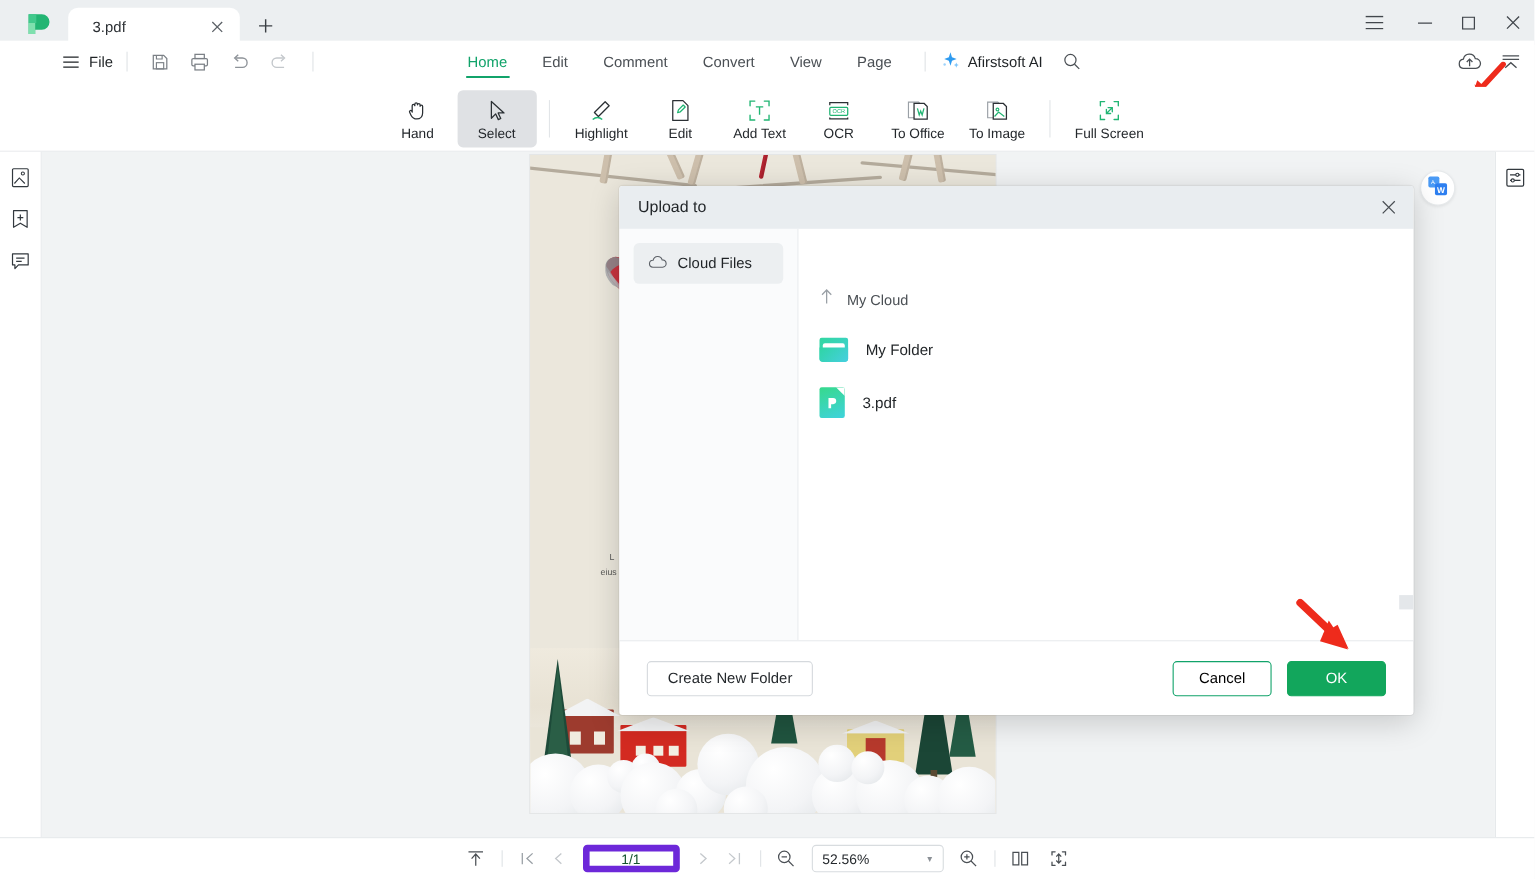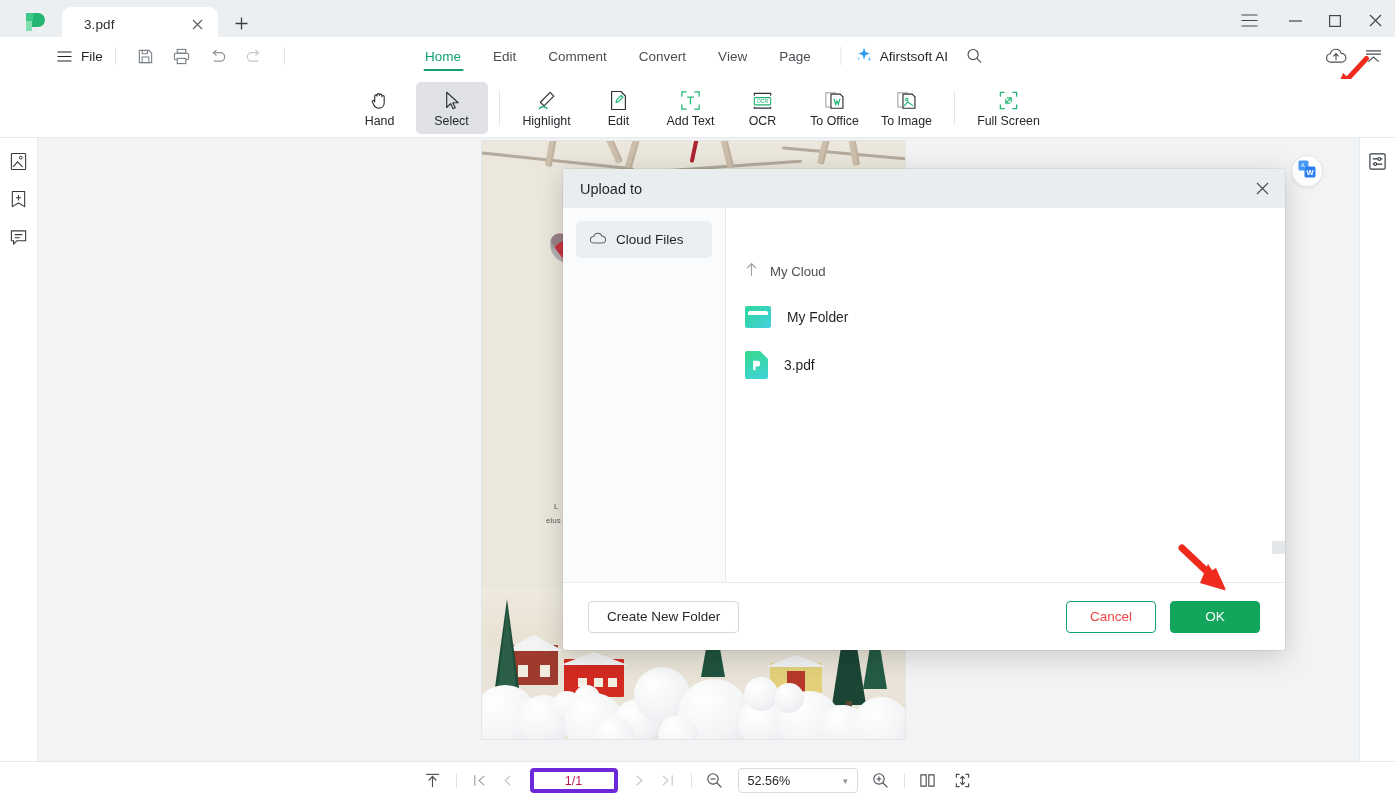--- a/index.html
+++ b/index.html
@@ -212,42 +212,42 @@
   .dlg-foot {
     height: 68px; border-top: 1px solid #e9ecee; flex-shrink: 0;
     display: flex; align-items: center; padding: 0 25px; position: relative;
   }
   .btn {
     height: 32px; border-radius: 4px; font-size: 13.5px;
     display: inline-flex; align-items: center; justify-content: center;
     padding: 0 18px; white-space: nowrap;
   }
   .btn-ghost { background: #fff; border: 1px solid #d5d9dd; color: #24282c; min-width: 150px; }
-  .btn-cancel { background: #fff; border: 1px solid #11a36a; color: #ef4444; width: 90px; }
+  .btn-cancel { background: #fff; border: 1px solid #11a36a; color: #000000; width: 90px; }
   .btn-ok { background: #12a65c; color: #ffffff; width: 90px; border: 1px solid #12a65c; }
   .foot-right { margin-left: auto; display: flex; gap: 14px; }
   .resize-grip {
     position: absolute; right: 0; top: -42px; width: 13px; height: 13px; background: #e4e7ea;
   }
 
   
   .red-arrow { position: absolute; pointer-events: none; }
 
   
   .statusbar {
     position: absolute; left: 0; bottom: 0; width: 1395px; height: 38px;
     background: #ffffff; border-top: 1px solid #e6e9eb;
     display: flex; align-items: center; justify-content: center; gap: 0;
   }
   .sb-icon { width: 28px; height: 26px; display:flex; align-items:center; justify-content:center; color:#4a4f54; }
   .sb-sep { width: 1px; height: 15px; background: #dfe3e6; margin: 0 9px; }
   .pagebox {
-    width: 88px; height: 25px; border: 4px solid #6d28d9; border-radius: 4px;
+    width: 88px; height: 25px; border: 6px solid #6d28d9; border-radius: 4px;
     display: flex; align-items: center; justify-content: center;
-    font-size: 12.6px; color: #be185d; margin: 0 8px;
+    font-size: 12.6px; color: #14532d; margin: 0 8px;
   }
   .zoombox {
     width: 120px; height: 25px; border: 1px solid #d8dcdf; border-radius: 4px;
     display: flex; align-items: center; font-size: 12.6px; color: #24282c;
     padding: 0 9px; margin: 0 9px; position: relative;
   }
   .zoombox .caret { position: absolute; right: 9px; color:#8b9096; font-size: 9px; }
   .gap-s { width: 7px; }
 </style>
 </head>

